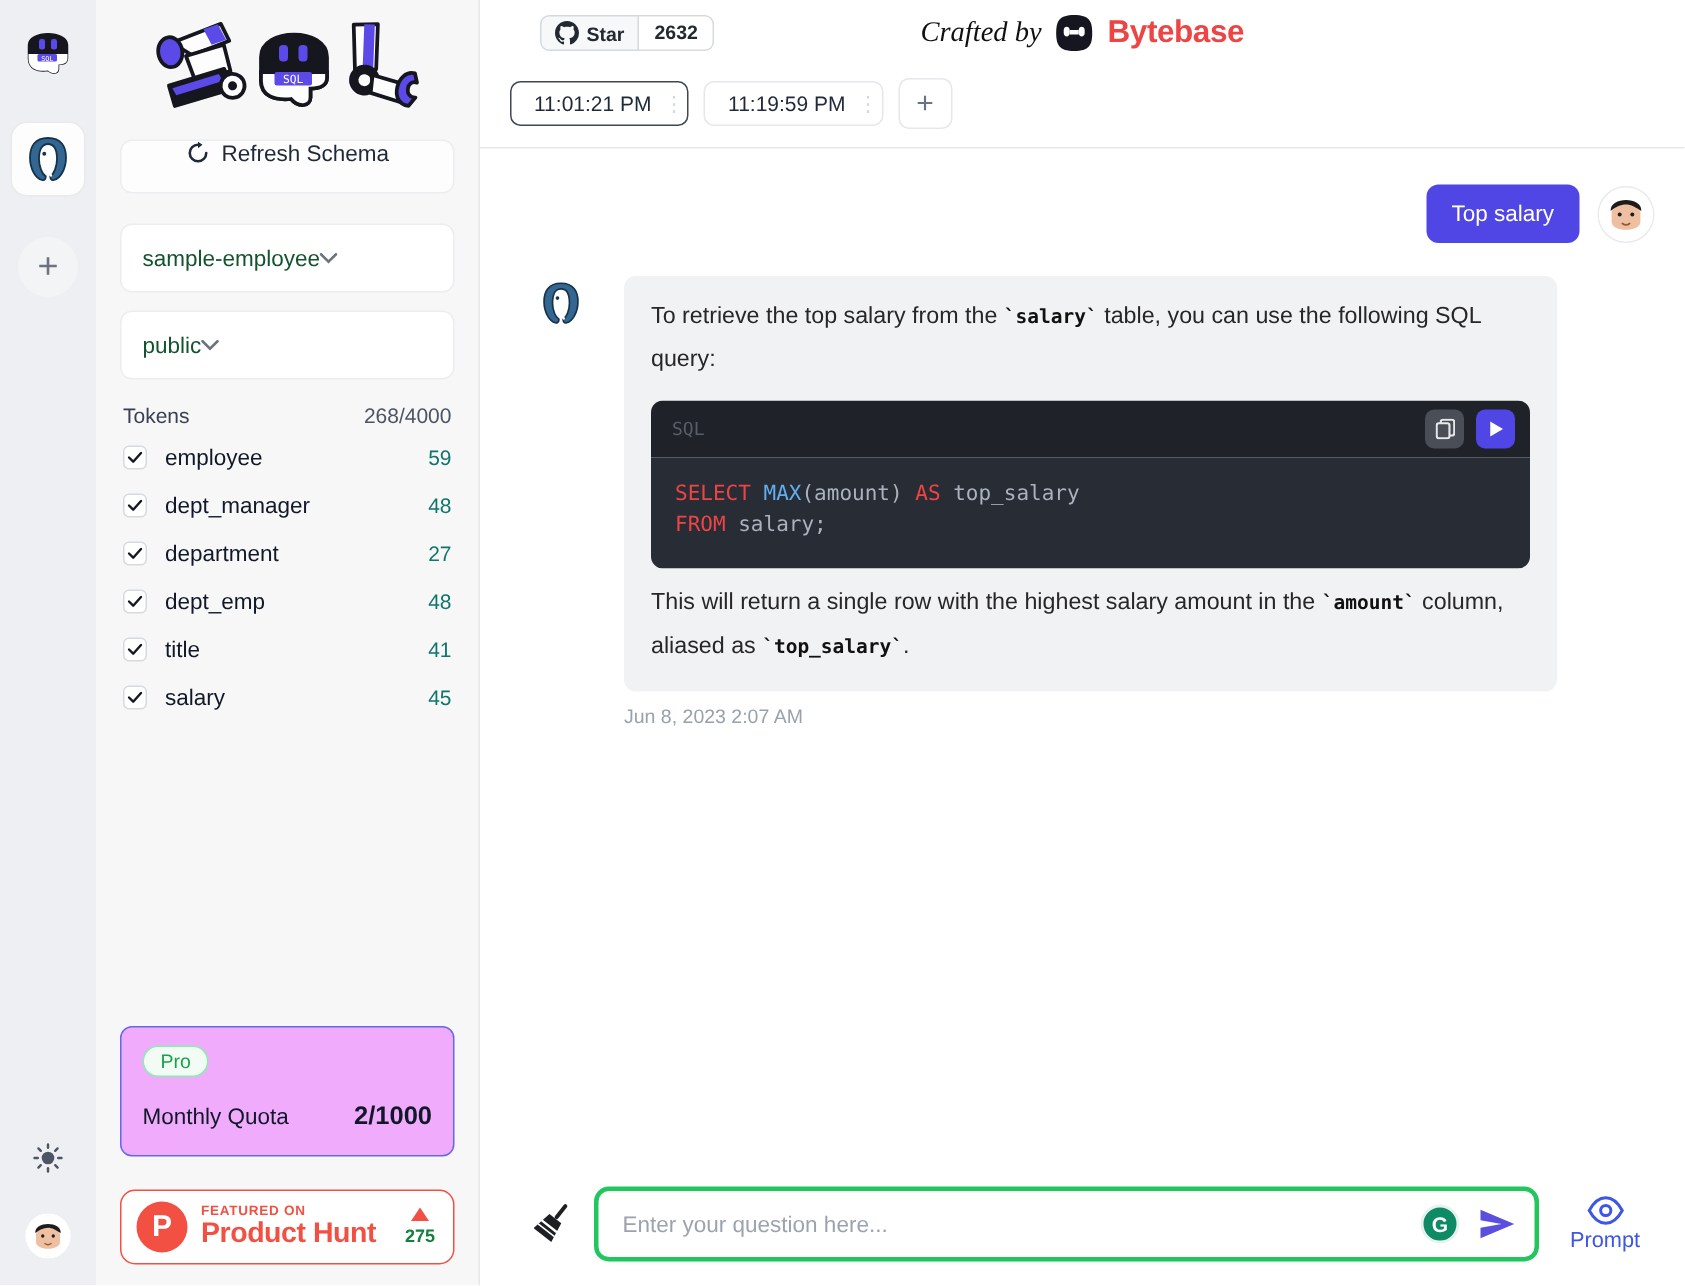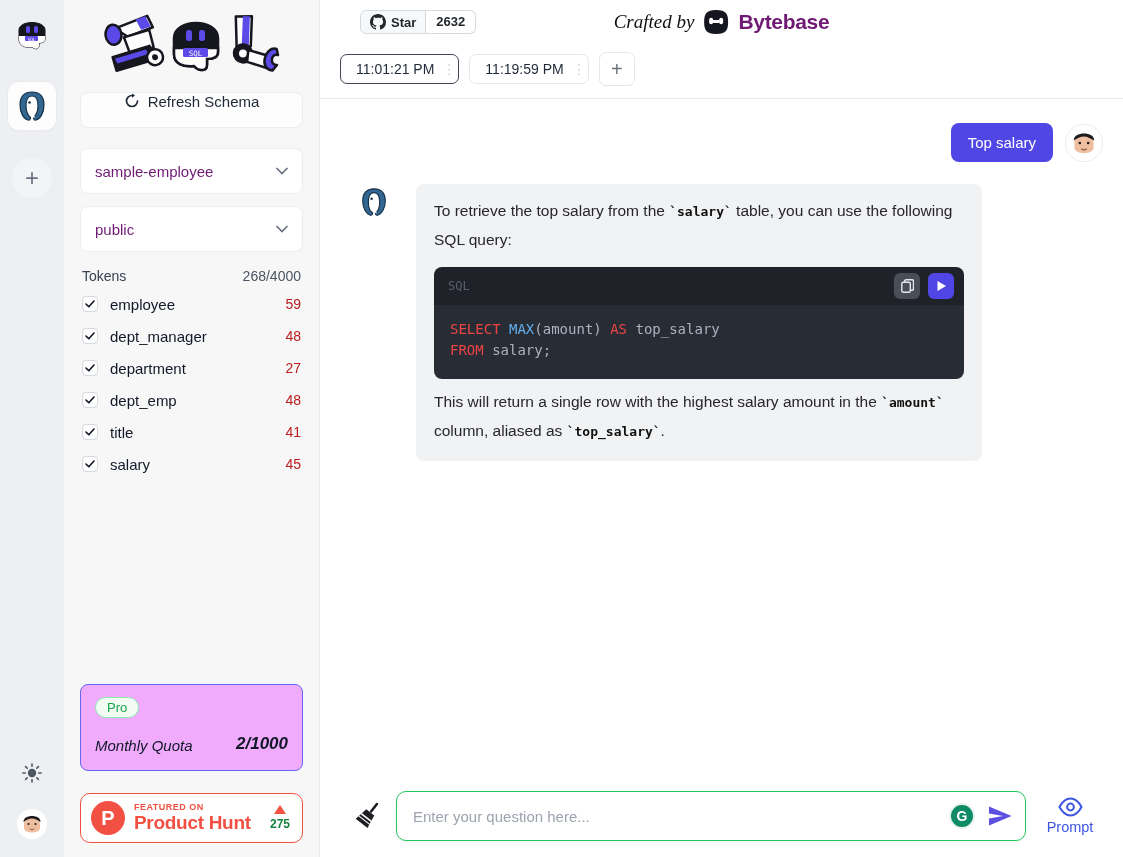--- a/index.html
+++ b/index.html
@@ -12,89 +12,89 @@
   .rail-conn { margin-top:30px; width:48px; height:48px; background:#fdfdfd; border-radius:10px; display:flex; align-items:center; justify-content:center; box-shadow:0 0 0 1px #e8eaee; }
   .rail-plus { margin-top:28px; width:40px; height:40px; border-radius:50%; background:#f3f4f6; color:#6b7280; font-size:24px; font-weight:300; display:flex; align-items:center; justify-content:center; cursor:pointer; }
   .rail-spacer { flex:1; }
   .rail-sun { margin-bottom:22px; cursor:pointer; }
   .rail-user { width:30px; height:30px; border-radius:50%; overflow:hidden; background:#fff; }
 
   
   .panel { width:256px; background:#f7f7f8; border-right:1px solid #e7e8ea; display:flex; flex-direction:column; padding:10px 16px 14px; }
   .logo { align-self:center; margin:0 0 10px; }
   .btn-refresh { display:flex; align-items:flex-start; justify-content:center; gap:8px; width:100%; height:36px; background:#fdfdfd; border:1px solid #ebedf0; border-radius:8px; font-size:15px; color:#1f2937; cursor:pointer; }
-  .select { margin-top:20px; height:46px; background:#fff; border:1px solid #ebedf0; border-radius:8px; display:flex; align-items:center; justify-content:space-between; padding:0 14px; font-size:15px; color:#701a75; cursor:pointer; }
+  .select { margin-top:20px; height:46px; background:#fff; border:1px solid #ebedf0; border-radius:8px; display:flex; align-items:center; justify-content:flex-start; padding:0 14px; font-size:15px; color:#14532d; cursor:pointer; }
   .select + .select { margin-top:12px; }
   .tokens { display:flex; justify-content:space-between; margin:16px 2px 4px; font-size:14px; color:#374151; }
   .tokens .val { color:#4b5563; }
   .tbl-row { display:flex; align-items:center; height:32px; padding:0 2px; }
   .checkbox { width:16px; height:16px; background:#fff; border:1px solid #d6d9de; border-radius:4px; display:flex; align-items:center; justify-content:center; cursor:pointer; flex:0 0 auto; }
   .checkbox svg { display:block; }
   .tbl-name { margin-left:12px; font-size:15px; color:#111827; }
-  .tbl-count { margin-left:auto; font-size:14px; color:#b91c1c; }
+  .tbl-count { margin-left:auto; font-size:14px; color:#0f766e; }
   .panel-spacer { flex:1; }
 
   .quota-card { border:1px solid #6366f1; border-radius:8px; background:#f0abfc; padding:12px 14px 16px; }
   .pro-pill { display:inline-block; border:1px solid #86efac; background:#f2fcf5; color:#16a34a; border-radius:999px; font-size:13px; padding:2px 11px; }
-  .quota-row { display:flex; justify-content:space-between; align-items:flex-end; margin-top:16px;font-style:italic; }
+  .quota-row { display:flex; justify-content:space-between; align-items:center; margin-top:16px; }
   .quota-label { font-size:15px; color:#111827; }
   .quota-value { font-size:17px; font-weight:600; color:#111827; }
 
   .ph-card { margin-top:22px; border:1.5px solid #f25042; border-radius:10px; background:#fff; padding:7px 12px 7px 10px; display:flex; align-items:center; gap:9px; cursor:pointer; }
   .ph-logo { width:34px; height:34px; border-radius:50%; background:#f25042; color:#fff; font-weight:800; font-size:20px; display:flex; align-items:center; justify-content:center; flex:0 0 auto; }
   .ph-mid { flex:1; }
   .ph-featured { font-size:9px; font-weight:700; letter-spacing:.5px; color:#f25042; }
   .ph-name { font-size:19px; font-weight:800; color:#f25042; letter-spacing:-.3px; }
   .ph-vote { display:flex; flex-direction:column; align-items:center; color:#15803d; }
   .ph-tri { width:0; height:0; border-left:6px solid transparent; border-right:6px solid transparent; border-bottom:9px solid #f25042; }
   .ph-count { font-size:12px; font-weight:700; margin-top:3px; }
 
   
   .main { flex:1; display:flex; flex-direction:column; min-width:0; }
   .mheader { height:44px; display:flex; align-items:center; padding:0 20px; position:relative; }
   .star-btn { display:flex; cursor:pointer;padding-left:20px; }
   .star-left { display:flex; align-items:center; gap:5px; background:#f6f8fa; border:1px solid #d6dade; border-radius:6px 0 0 6px; padding:3px 9px; font-size:13px; font-weight:600; color:#24292f; }
   .star-right { background:#fff; border:1px solid #d6dade; border-left:0; border-radius:0 6px 6px 0; padding:3px 10px; font-size:13px; font-weight:600; color:#24292f; }
   .crafted { position:absolute; left:50%; transform:translateX(-50%); display:flex; align-items:center; gap:8px; }
   .crafted-text { font-family:"Liberation Serif", serif; font-style:italic; font-size:19px; color:#111; }
-  .bb-name { font-size:21px; font-weight:800; color:#701a75; letter-spacing:-.3px; }
+  .bb-name { font-size:21px; font-weight:800; color:#ef4444; letter-spacing:-.3px; }
 
   .tabsbar { display:flex; align-items:center; gap:10px; padding:8px 20px 12px; border-bottom:1px solid #e7e8ea; }
   .tab { display:flex; align-items:center; background:#fff; border:1px solid #e5e7eb; border-radius:7px; padding:6px 6px 6px 15px; cursor:pointer; }
   .tab.active { border-color:#3f4753; }
   .tab-label { font-size:14px; color:#1f2937; }
   .tab-kebab { color:#d4d7dc; font-size:14px; margin-left:8px; width:10px; text-align:center; cursor:pointer; }
   .tab-plus { width:36px; height:34px; background:#fff; border:1px solid #e5e7eb; border-radius:7px; color:#6b7280; font-size:20px; display:flex; align-items:center; justify-content:center; cursor:pointer; }
 
   .chat { flex:1; display:flex; flex-direction:column; overflow:hidden; }
   .row-user { display:flex; justify-content:flex-end; align-items:center; gap:12px; padding:24px 20px 0 0; }
   .bubble-user { background:#4f46e5; color:#fff; font-size:15px; padding:11px 17px; border-radius:8px; }
   .avatar-user { width:38px; height:38px; border-radius:50%; background:#fff; border:1px solid #e8eaee; overflow:hidden; flex:0 0 auto; }
 
   .row-assistant { display:flex; align-items:flex-start; margin-top:22px; padding-left:38px; }
   .avatar-pg { width:32px; height:32px; margin-top:2px; flex:0 0 auto; }
-  .bubble-assistant { margin-left:26px; background:#f1f2f4; border-radius:8px; padding:13px 18px 15px; width:566px; font-size:15.5px; color:#27272a; line-height:28px; }
+  .bubble-assistant { margin-left:26px; background:#f1f2f4; border-radius:8px; padding:13px 18px 15px; width:622px; font-size:15.5px; color:#27272a; line-height:28px; }
   .inline-code { font-family:"DejaVu Sans Mono", monospace; font-weight:700; font-size:13px; color:#111; }
 
   .codeblock { margin:13px 0 9px; border-radius:8px; overflow:hidden; }
   .code-head { background:#1f2228; height:38px; display:flex; align-items:center; padding:0 10px 0 14px; }
   .code-lang { font-family:"DejaVu Sans Mono", monospace; font-size:12px; color:#585e68; }
   .code-actions { margin-left:auto; display:flex; gap:8px; }
   .code-btn { width:26px; height:26px; border-radius:6px; display:flex; align-items:center; justify-content:center; cursor:pointer; border:none; }
   .btn-copy { background:#4a4e57; }
   .btn-run { background:#4f46e5; }
   .code-body { background:#282c34; padding:14px 16px 18px; font-family:"DejaVu Sans Mono", monospace; font-size:14px; line-height:21px; white-space:pre; color:#abb2bf; }
   .tok-kw { color:#ef4444; }
   .tok-fn { color:#61afef; }
 
   .msg-time { margin:9px 0 0 96px; font-size:13px; color:#9aa1ab; }
 
   .composer { margin-top:auto; display:flex; align-items:center; padding:0 0 16px 36px; }
   .broom { flex:0 0 auto; margin-right:14px; cursor:pointer; }
-  .input-wrap { flex:1; max-width:630px; height:50px; background:#fff; border:1px solid #22c55e; border-radius:10px; box-shadow:0 1px 3px rgba(0,0,0,.05); display:flex; align-items:center; padding:0 10px 0 0; }
+  .input-wrap { flex:1; max-width:630px; height:50px; background:#fff; border:3px solid #22c55e; border-radius:10px; box-shadow:0 1px 3px rgba(0,0,0,.05); display:flex; align-items:center; padding:0 10px 0 0; }
   .input-wrap input { flex:1; border:none; outline:none; height:100%; padding:0 16px; font-size:15px; color:#111; font-family:"Liberation Sans", sans-serif; background:transparent; }
   .input-wrap input::placeholder { color:#9ca3af; }
   .grammarly { width:26px; height:26px; border-radius:50%; background:#0e8a64; border:2px solid #e6f2ed; color:#fff; font-size:14px; font-weight:700; display:flex; align-items:center; justify-content:center; margin-right:10px; }
   .send-btn { background:none; border:none; cursor:pointer; display:flex; padding:2px; }
   .prompt-btn { width:88px; display:flex; flex-direction:column; align-items:center; gap:2px; color:#3d56e3; cursor:pointer; background:none; border:none; font-family:"Liberation Sans", sans-serif; }
   .prompt-label { font-size:14.5px; color:#3d56e3; }
 </style>
 </head>
 <body>
 
@@ -377,20 +377,21 @@
             </div>
           </div>
           <div class="code-body"><span><span class="tok-kw">SELECT </span><span class="tok-fn">MAX</span><span>(amount) </span><span class="tok-kw">AS</span><span> top_salary</span></span>
 <span><span class="tok-kw">FROM</span><span> salary;</span></span></div>
         </div>
 
         <p><span>This will return a single row with the highest salary amount in the </span><span class="inline-code">`amount`</span><span> column, aliased as </span><span class="inline-code">`top_salary`</span><span>.</span></p>
       </div>
     </div>
 
+    <div class="msg-time">Jun 8, 2023 2:07 AM</div>
 
     <div class="composer">
       <div class="broom">
         <svg width="26" height="30" viewBox="0 0 26 30">
           <g transform="rotate(38 13 15)">
             <rect x="11.8" y="1" width="2.6" height="12" rx="1.2" fill="#1d1f23"></rect>
             <path d="M8 13 L18 13 L20.5 27 L5.5 27 Z" fill="#1d1f23"></path>
             <path d="M6.6 19.5 L19.4 19.5" stroke="#fff" stroke-width="1.6"></path>
             <path d="M6.1 22.8 L19.9 22.8" stroke="#fff" stroke-width="1.1"></path>
           </g>

